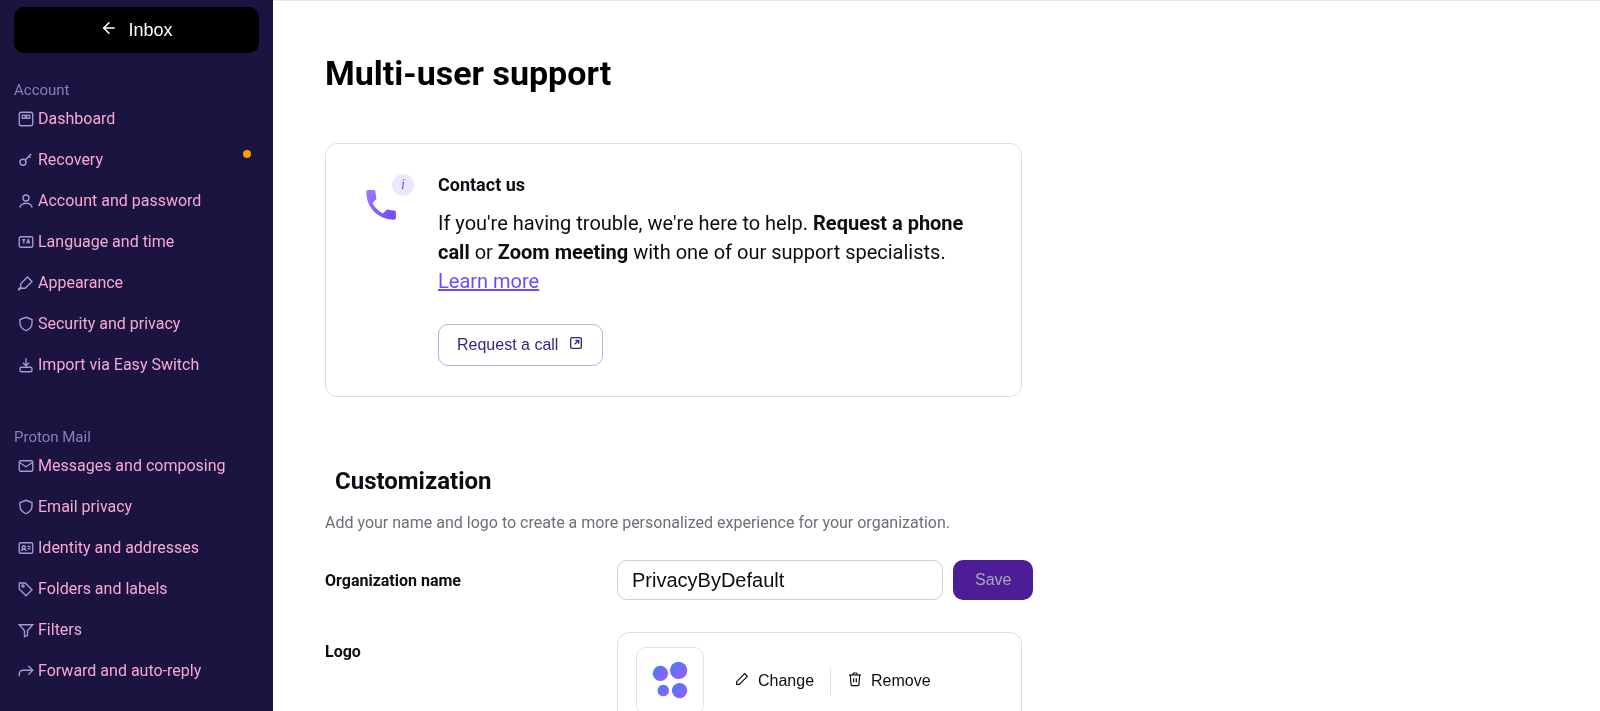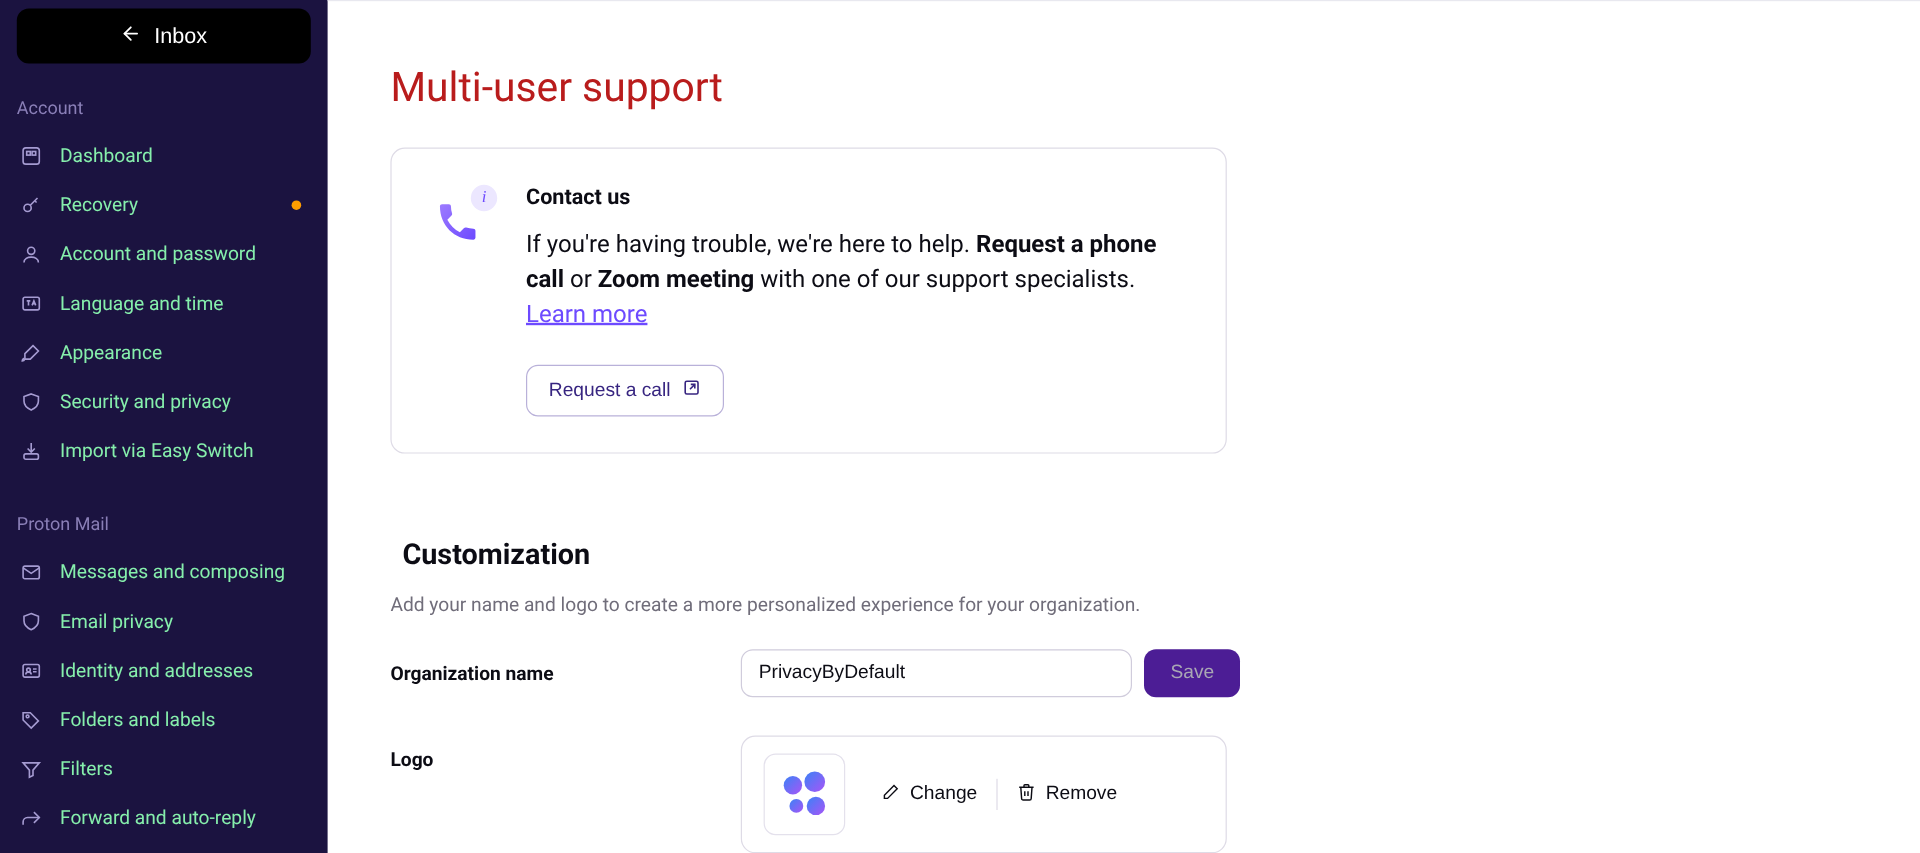--- a/index.html
+++ b/index.html
@@ -41,24 +41,23 @@
     margin-bottom: 24px;
   }
   .inbox-button svg { width: 18px; height: 18px; }
   .section-label {
     color: #8a7fb7;
     font-size: 15px;
     padding: 4px 0 10px 0;
   }
   .nav-item {
     display: flex;
-    align-items: center;
-    gap: 14px;
+    gap: 2px;
     height: 41px;
-    color: #86efac;
+    color: #f9a8d4;
     font-size: 16px;
     cursor: pointer;
     padding: 0 2px;
     position: relative;
   }
   .nav-item .ic {
     width: 20px; height: 20px; display:flex; align-items:center; justify-content:center;
     color: #a59bd1;
   }
   .nav-item .badge-dot {
@@ -72,23 +71,23 @@
 
   
   .main {
     flex: 1;
     padding: 52px 52px 0 52px;
     border-top: 1px solid #e8e8ef;
     overflow: auto;
   }
   h1.page-title {
     font-size: 34px;
-    font-weight: 400;
-    margin-bottom: 30px;
-    color: #b91c1c;
+    font-weight: 700;
+    margin-bottom: 50px;
+    color: #000000;
   }
   .card {
     width: 697px;
     border: 1px solid #dedbe6;
     border-radius: 12px;
     padding: 30px 36px 30px 36px;
     display: flex;
     gap: 28px;
     margin-bottom: 70px;
   }
@@ -159,21 +158,21 @@
     font-weight: 700;
     font-size: 16px;
     color: #0c0c14;
   }
   .text-input {
     width: 326px;
     height: 40px;
     border: 1px solid #d0ccdc;
     border-radius: 10px;
     padding: 0 14px;
-    font-size: 16px;
+    font-size: 20px;
     color: #0c0c14;
   }
   .save-btn {
     margin-left: 10px;
     height: 40px;
     padding: 0 22px;
     border: none;
     border-radius: 10px;
     background: #4c1d95;
     color: #a9a6b4;

